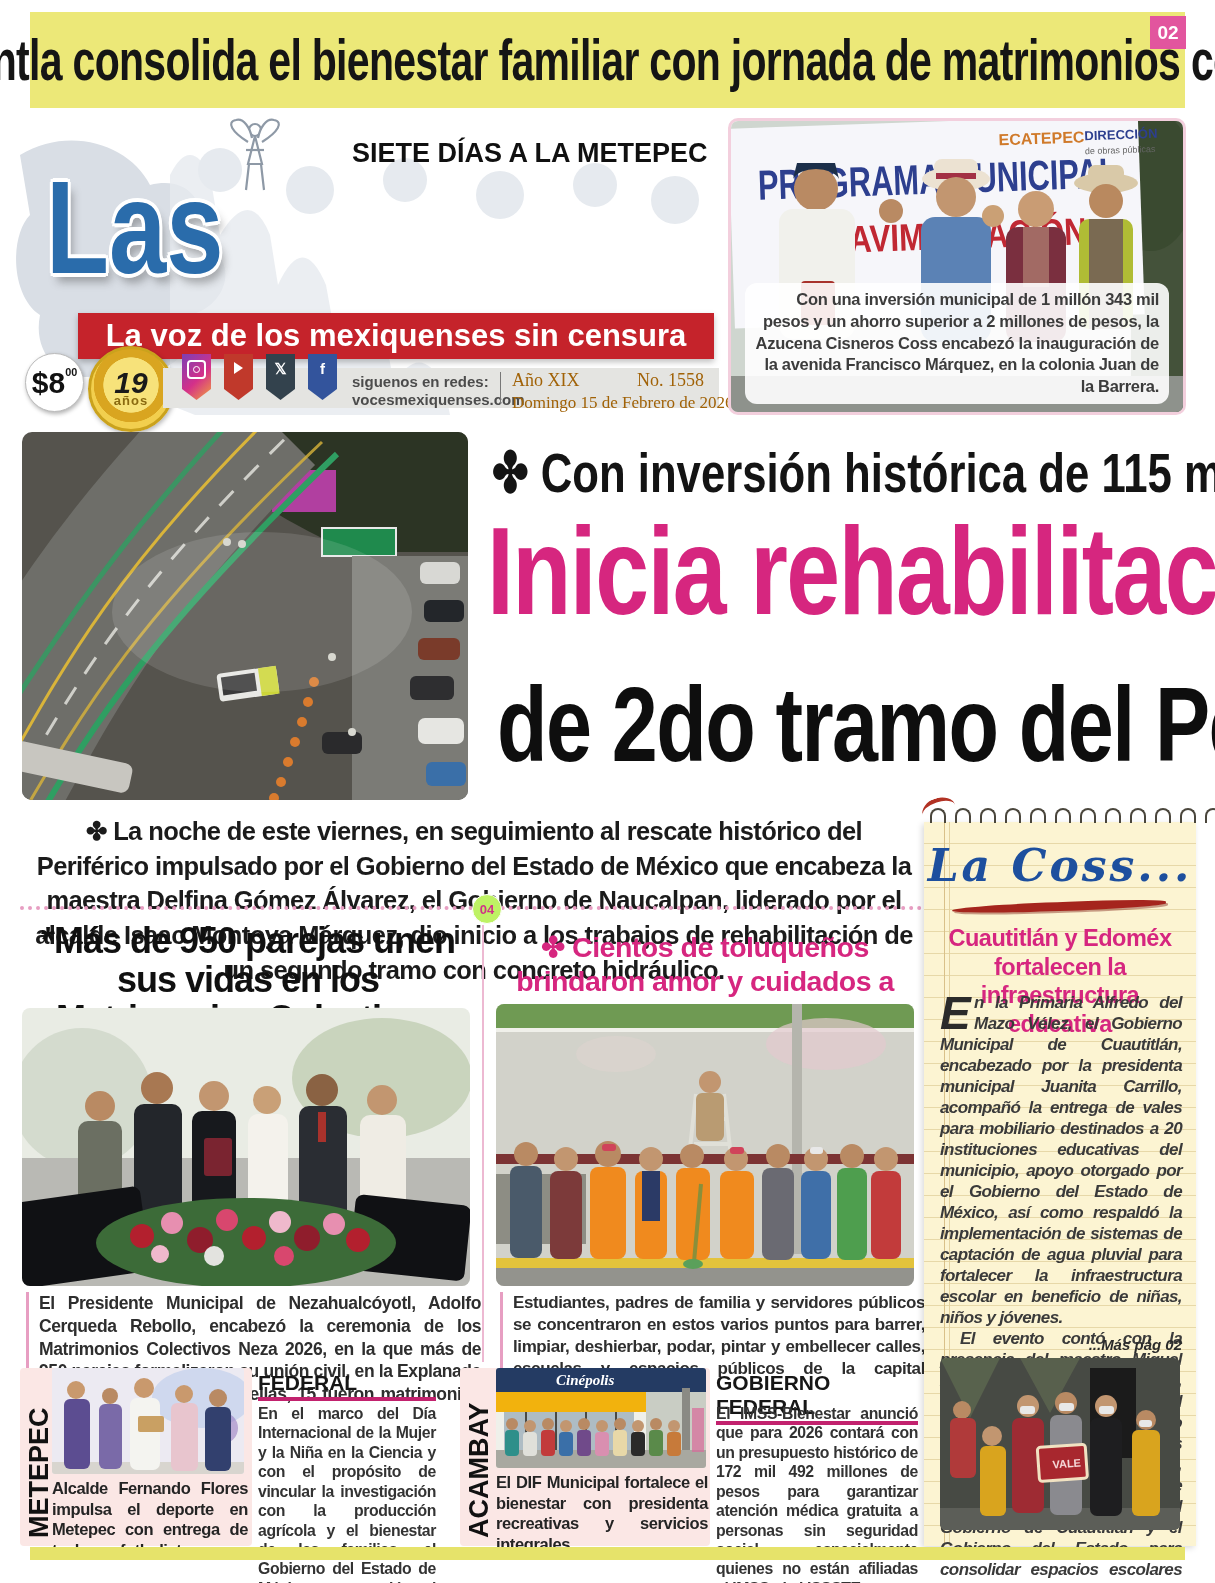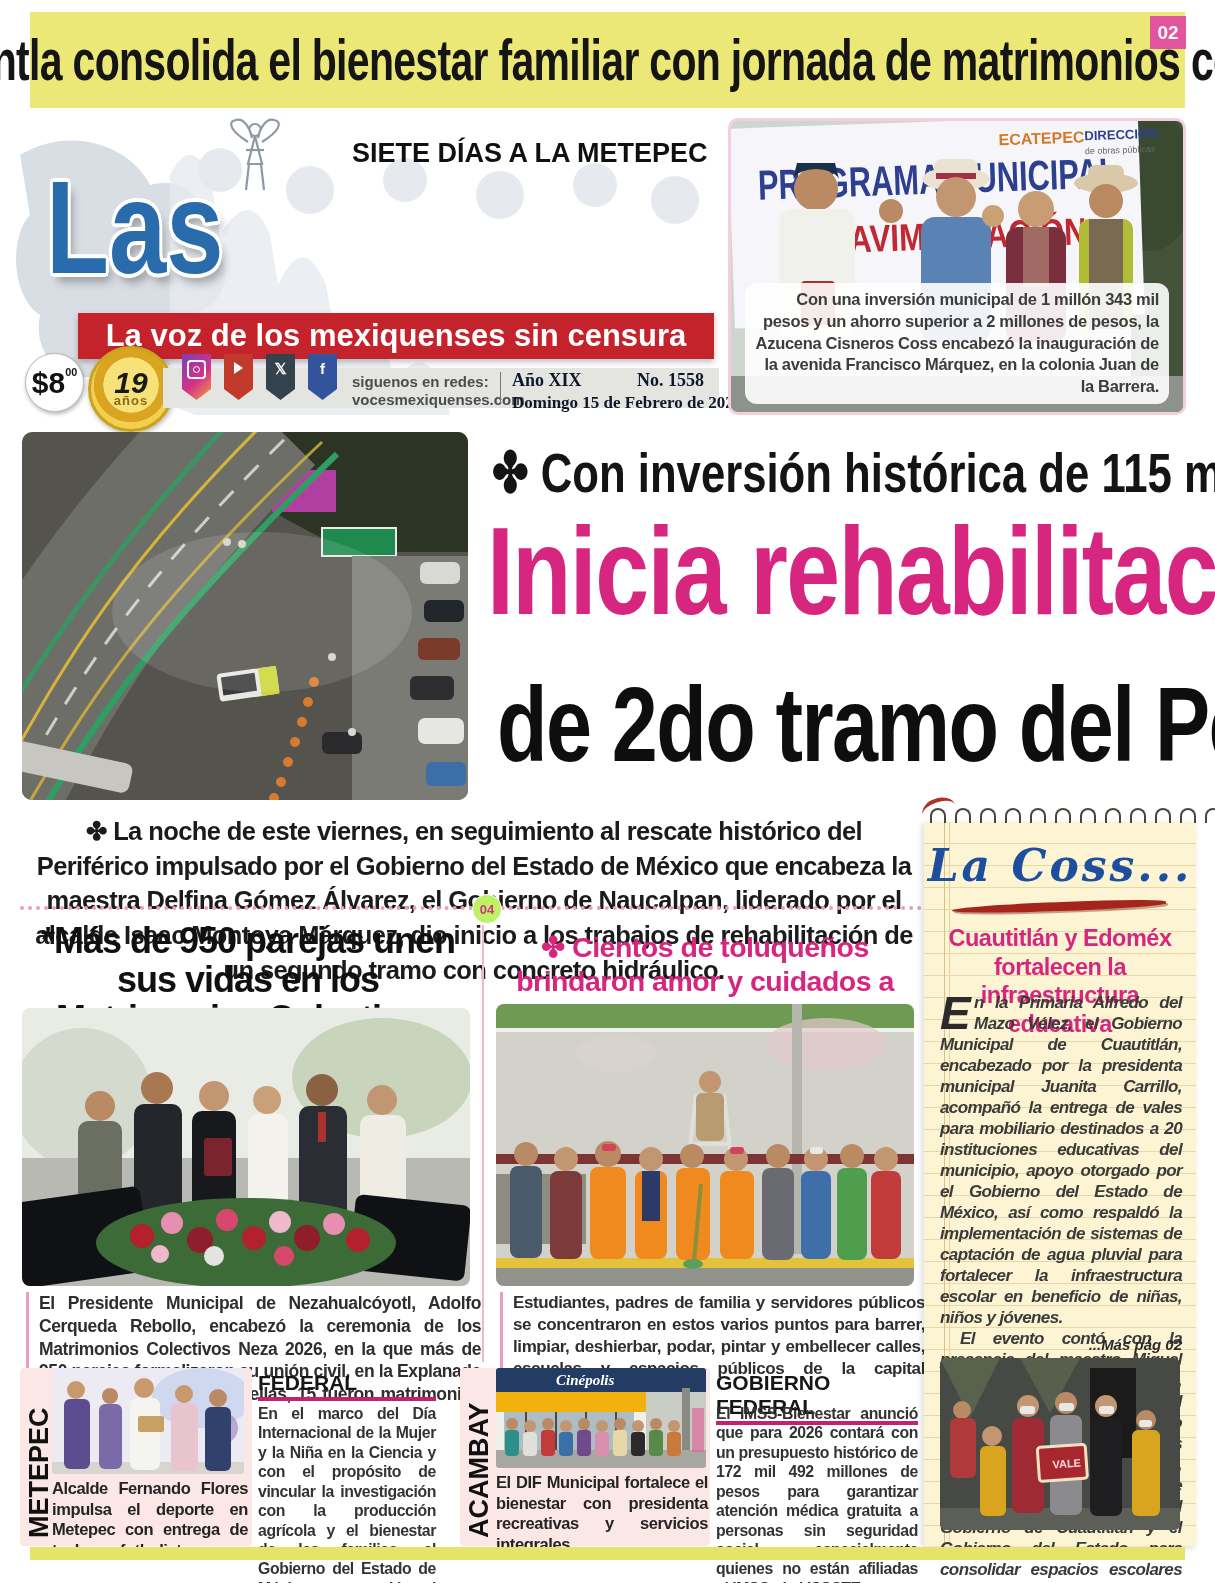--- a/index.html
+++ b/index.html
@@ -45,21 +45,21 @@
           color:#fff;font-weight:800;font-size:15px;}
   .rb-ig{background:linear-gradient(135deg,#7b3fb5,#d43089 55%,#f2a33c);}
   .rb-yt{background:#c0392b;}
   .rb-x{background:#33424d;}
   .rb-fb{background:#33549c;}
   .ig-glyph{width:15px;height:15px;border:2px solid #fff;border-radius:4px;position:relative;}
   .ig-glyph::after{content:"";position:absolute;left:4px;top:4px;width:5px;height:5px;border:1.5px solid #fff;border-radius:50%;}
   .yt-glyph{width:0;height:0;border-left:9px solid #fff;border-top:6px solid transparent;border-bottom:6px solid transparent;margin-top:2px;}
   .vline{width:1px;background:#777;}
   .redes{left:352px;top:263px;font-size:15px;font-weight:700;color:#4c4c4c;line-height:1.2;}
-  .issue{font-family:"Liberation Serif",serif;font-weight:700;color:#0f172a;}
+  .issue{font-family:"Liberation Serif",serif;font-weight:400;color:#a16207;}
   .anio{left:512px;top:260px;font-size:18px;}
   .num{left:637px;top:260px;font-size:18px;}
   .fecha{left:512px;top:283px;font-size:17px;}
 
   
   .top-photo{left:728px;top:118px;width:458px;height:297px;border-radius:10px;overflow:hidden;
              border:3px solid #f3cfdd;box-sizing:border-box;}
   .top-caption{left:14px;right:14px;bottom:8px;background:rgba(255,255,255,.9);border-radius:12px;
                padding:6px 10px;text-align:right;font-size:16.5px;font-weight:800;color:#3c3c3c;line-height:1.32;letter-spacing:-.3px;}
 

